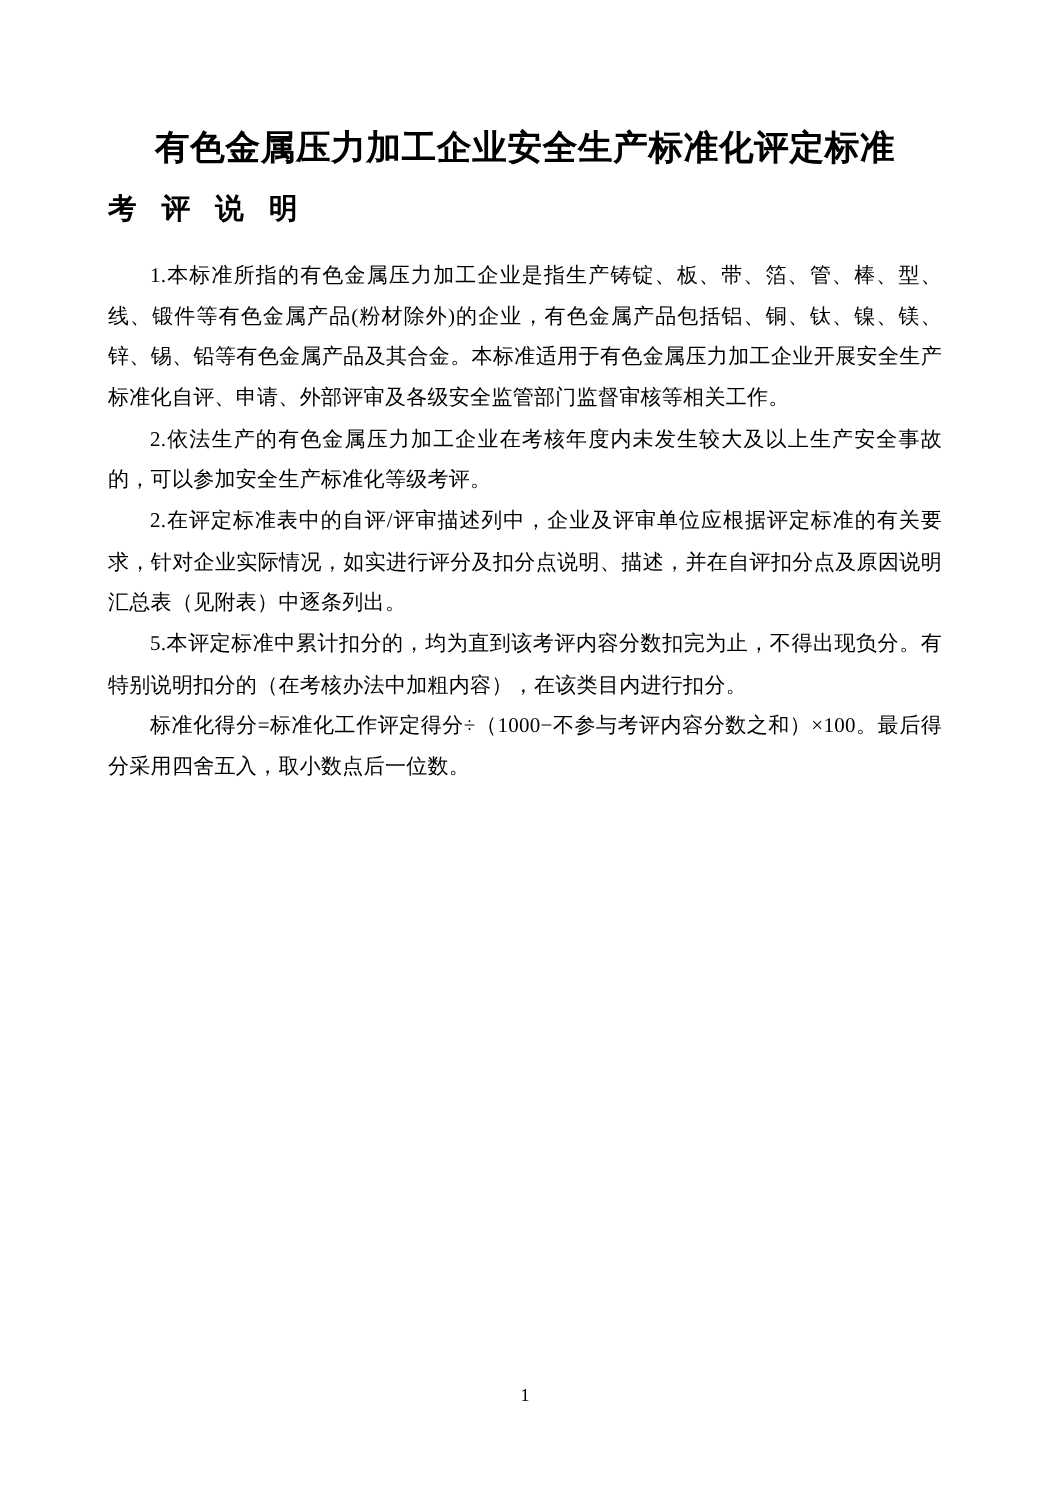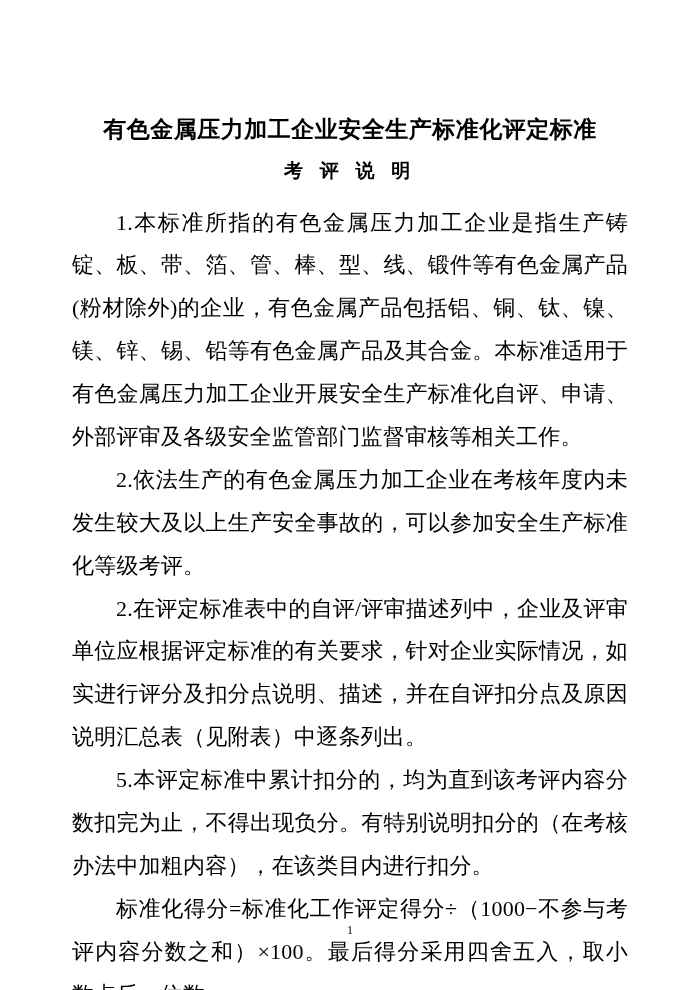--- a/index.html
+++ b/index.html
@@ -16,42 +16,42 @@
   }
   .page {
     position: relative;
     width: 700px;
     height: 990px;
     box-sizing: border-box;
     padding: 0 72px;
   }
   .doc-title {
     margin: 0;
-    padding-top: 115px;
+    padding-top: 84px;
     text-align: center;
     font-size: 23px;
     font-weight: bold;
     letter-spacing: 0.5px;
     line-height: 1.3;
   }
   .doc-subtitle {
     margin: 0;
     padding-top: 14px;
-    text-align: center;
+    text-align: left;
     font-size: 19px;
     font-weight: bold;
     letter-spacing: 6px;
     line-height: 1.3;
   }
   .body-block {
     padding-top: 18px;
   }
   .para {
     margin: 0;
-    font-size: 22px;
+    font-size: 14px;
     line-height: 1.95;
     text-align: justify;
     text-justify: inter-ideograph;
     text-indent: 2em;
     letter-spacing: 0.2px;
   }
   .para.sub {
     text-indent: 2em;
   }
   .page-number {

